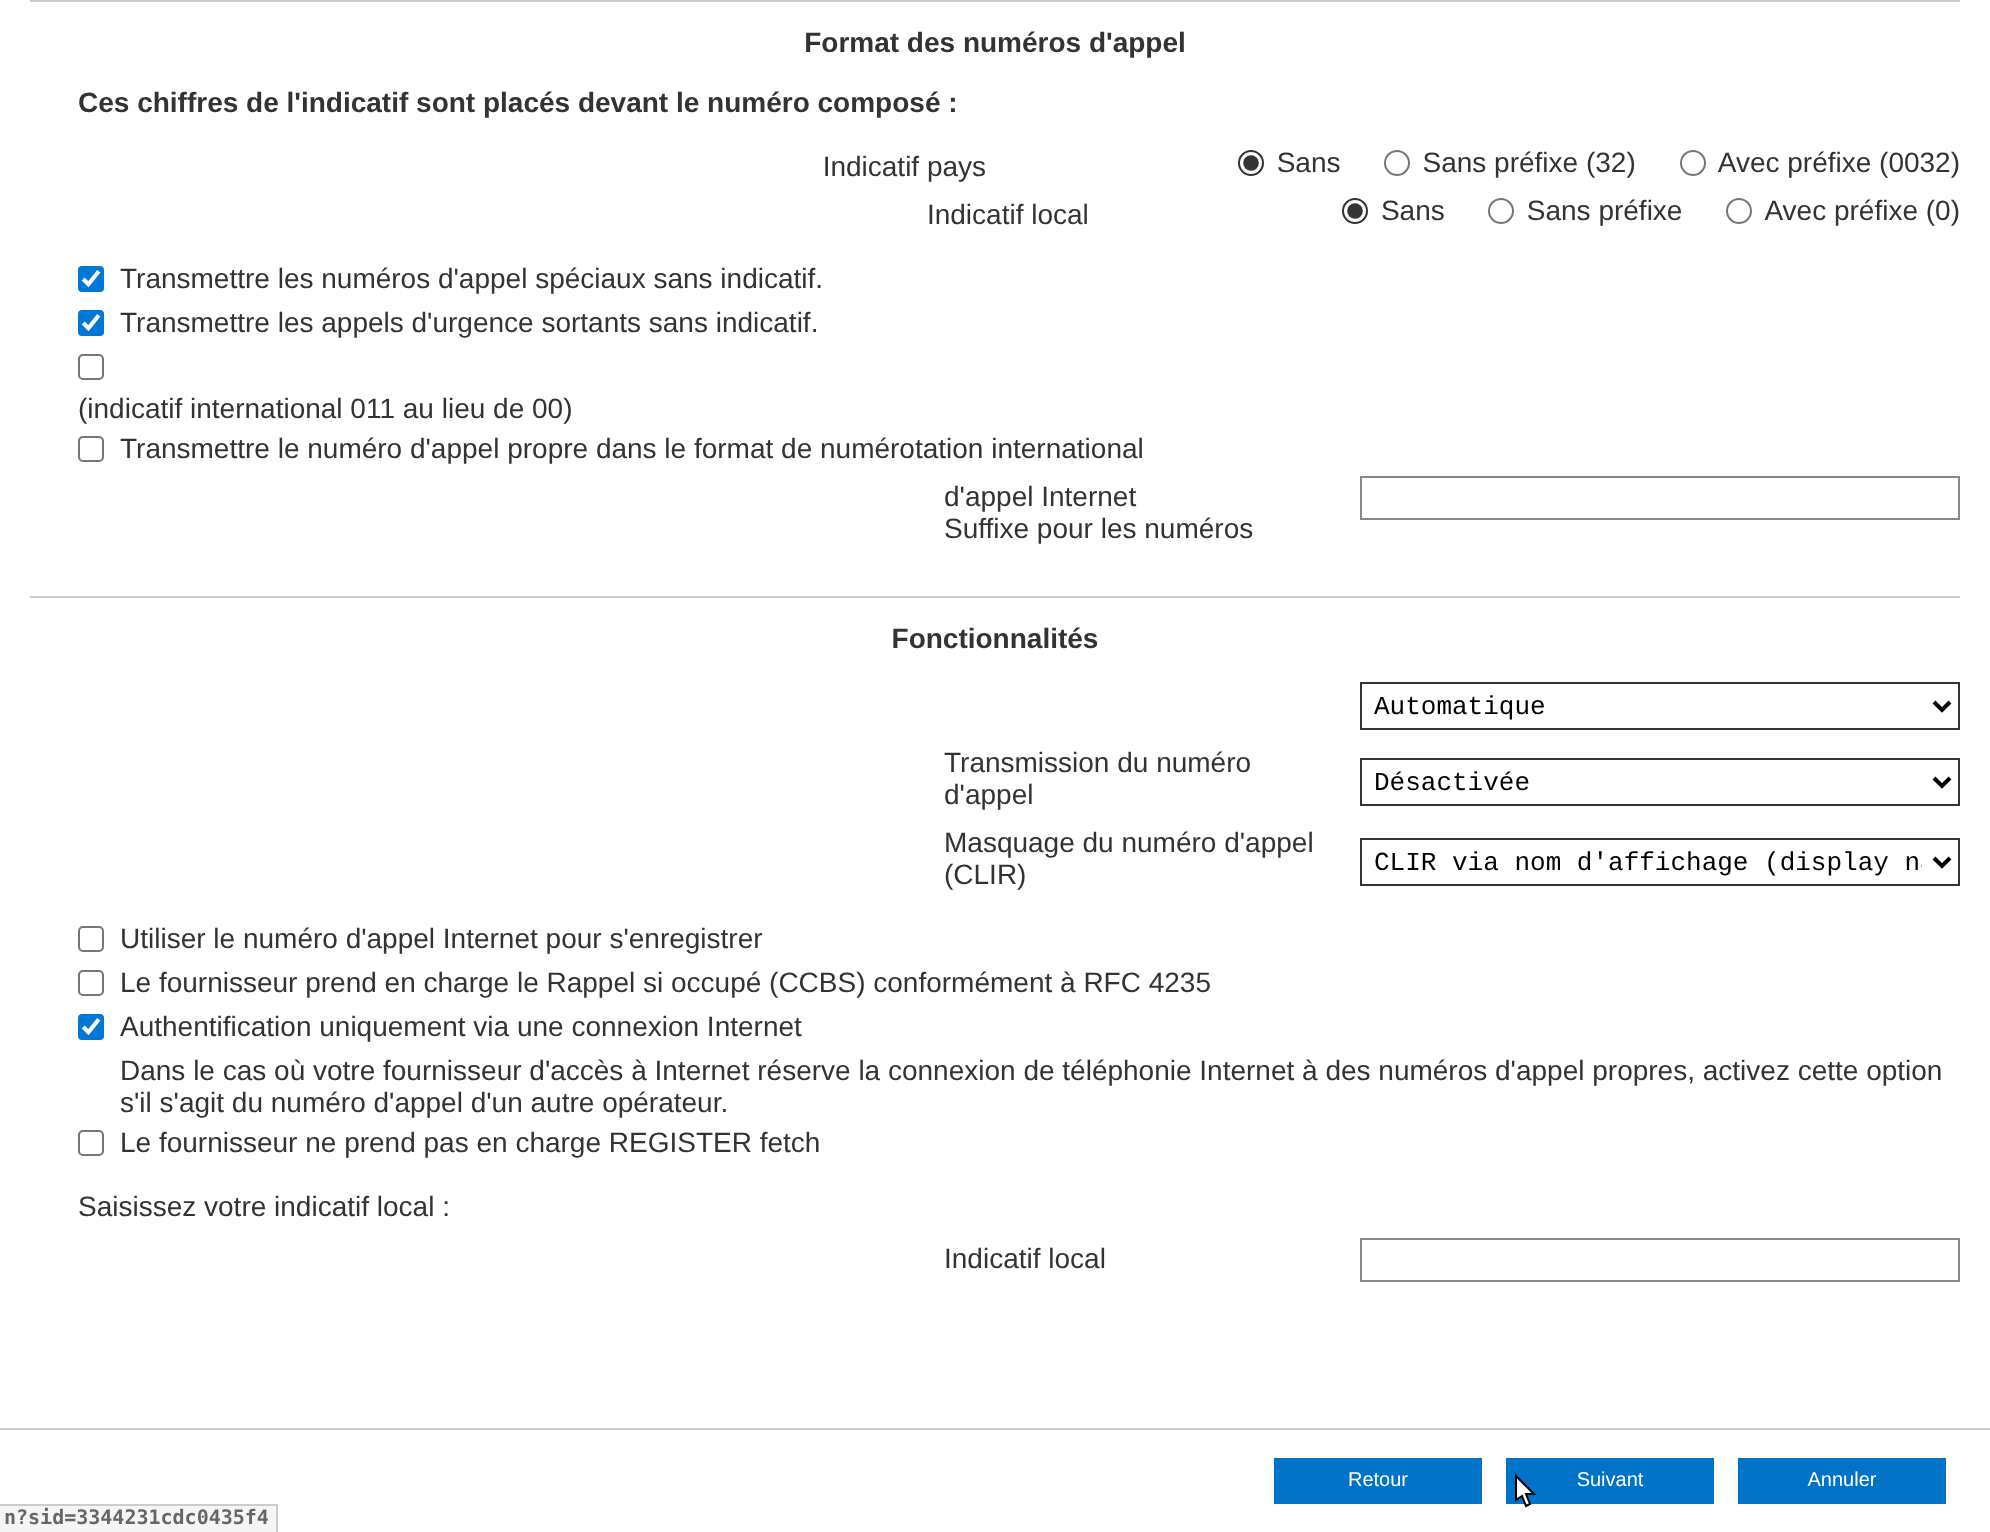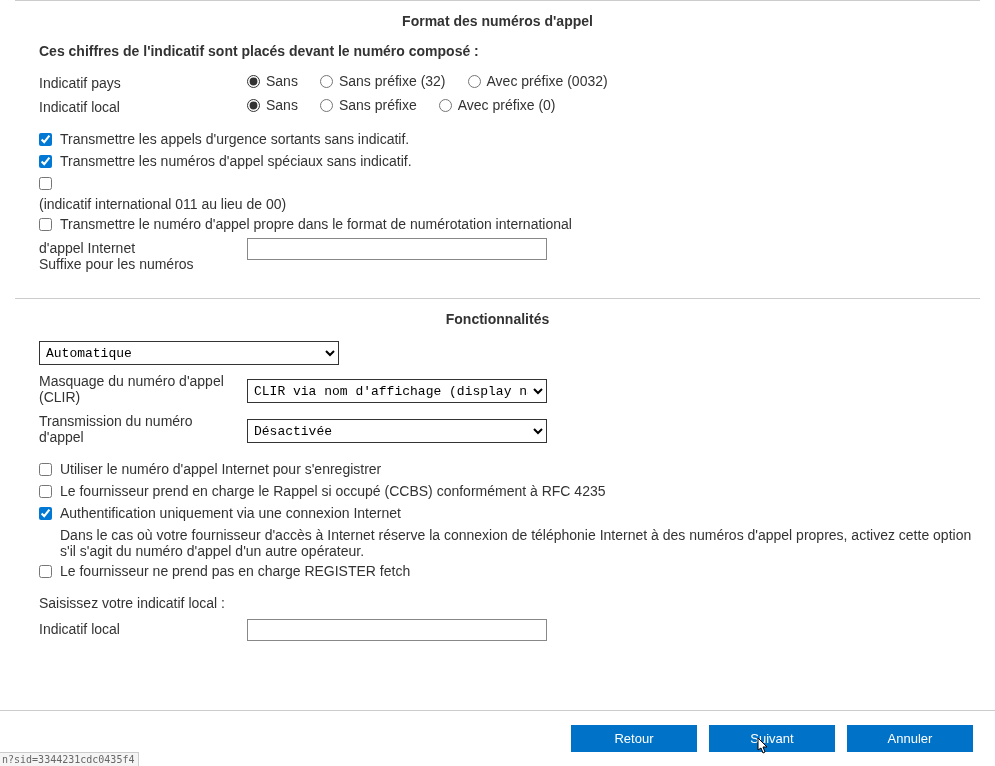--- a/index.html
+++ b/index.html
@@ -30,20 +30,21 @@
       padding-left: 24px;
     }
     .intro {
       margin-bottom: 14px;
       font-weight: bold;
     }
     .row {
       display: flex;
       align-items: flex-start;
       margin-bottom: 6px;
+      justify-content: flex-end;
     }
     .row-label {
       width: 208px;
       flex-shrink: 0;
       padding-top: 2px;
     }
     .radio-group {
       display: flex;
       gap: 22px;
       align-items: center;
@@ -104,37 +105,38 @@
       padding: 14px 22px;
       display: flex;
       justify-content: flex-end;
       gap: 12px;
     }
     .btn {
       background: #0073c8;
       color: #fff;
       border: none;
       padding: 6px 0;
-      width: 126px;
-      font-size: 13px;
+      width: 104px;
+      font-size: 10px;
       text-align: center;
       cursor: pointer;
     }
     .url-fragment {
       position: absolute;
       bottom: 0;
       left: 0;
       font-size: 10px;
       color: #666;
       background: #f5f5f5;
       border: 1px solid #ccc;
       border-left: none;
       border-bottom: none;
       padding: 1px 4px 1px 2px;
       font-family: monospace;
+      font-weight: bold;
     }
     .cursor-icon {
       position: absolute;
       bottom: 6px;
       left: 752px;
       pointer-events: none;
     }
     .feat-desc {
       margin-left: 21px;
       margin-top: 2px;
@@ -184,25 +186,25 @@
           <input type="radio" name="local" style="">
           <span>Avec préfixe (0)</span>
         </label>
       </div>
     </div>
 
     <div class="spacer-sm"></div>
 
     <div class="check-row">
       <input type="checkbox" checked="" style="">
+      <span>Transmettre les numéros d'appel spéciaux sans indicatif.</span>
+    </div>
+    <div class="check-row">
+      <input type="checkbox" checked="" style="">
       <span>Transmettre les appels d'urgence sortants sans indicatif.</span>
-    </div>
-    <div class="check-row">
-      <input type="checkbox" checked="" style="">
-      <span>Transmettre les numéros d'appel spéciaux sans indicatif.</span>
     </div>
     <div class="check-row">
       <input type="checkbox" style="">
     </div>
     <div class="check-sub">(indicatif international 011 au lieu de 00)</div>
     <div style="height:4px"></div>
     <div class="check-row">
       <input type="checkbox" style="">
       <span>Transmettre le numéro d'appel propre dans le format de numérotation international</span>
     </div>
@@ -222,35 +224,35 @@
 
   <div class="section-body">
     <div class="row">
       <select class="dropdown">
         <option>Automatique</option>
       </select>
     </div>
 
     <div class="row" style="margin-top:6px">
       <div class="row-label">
+        <div>Transmission du numéro</div>
+        <div>d'appel</div>
+      </div>
+      <select class="dropdown" style="margin-top:8px">
+        <option>Désactivée</option>
+      </select>
+    </div>
+
+    <div class="row" style="margin-top:6px">
+      <div class="row-label">
         <div>Masquage du numéro d'appel</div>
         <div>(CLIR)</div>
       </div>
       <select class="dropdown" style="margin-top:8px">
         <option>CLIR via nom d'affichage (display name)</option>
-      </select>
-    </div>
-
-    <div class="row" style="margin-top:6px">
-      <div class="row-label">
-        <div>Transmission du numéro</div>
-        <div>d'appel</div>
-      </div>
-      <select class="dropdown" style="margin-top:8px">
-        <option>Désactivée</option>
       </select>
     </div>
 
     <div class="spacer-sm"></div>
 
     <div class="check-row">
       <input type="checkbox" style="">
       <span>Utiliser le numéro d'appel Internet pour s'enregistrer</span>
     </div>
     <div class="check-row">

